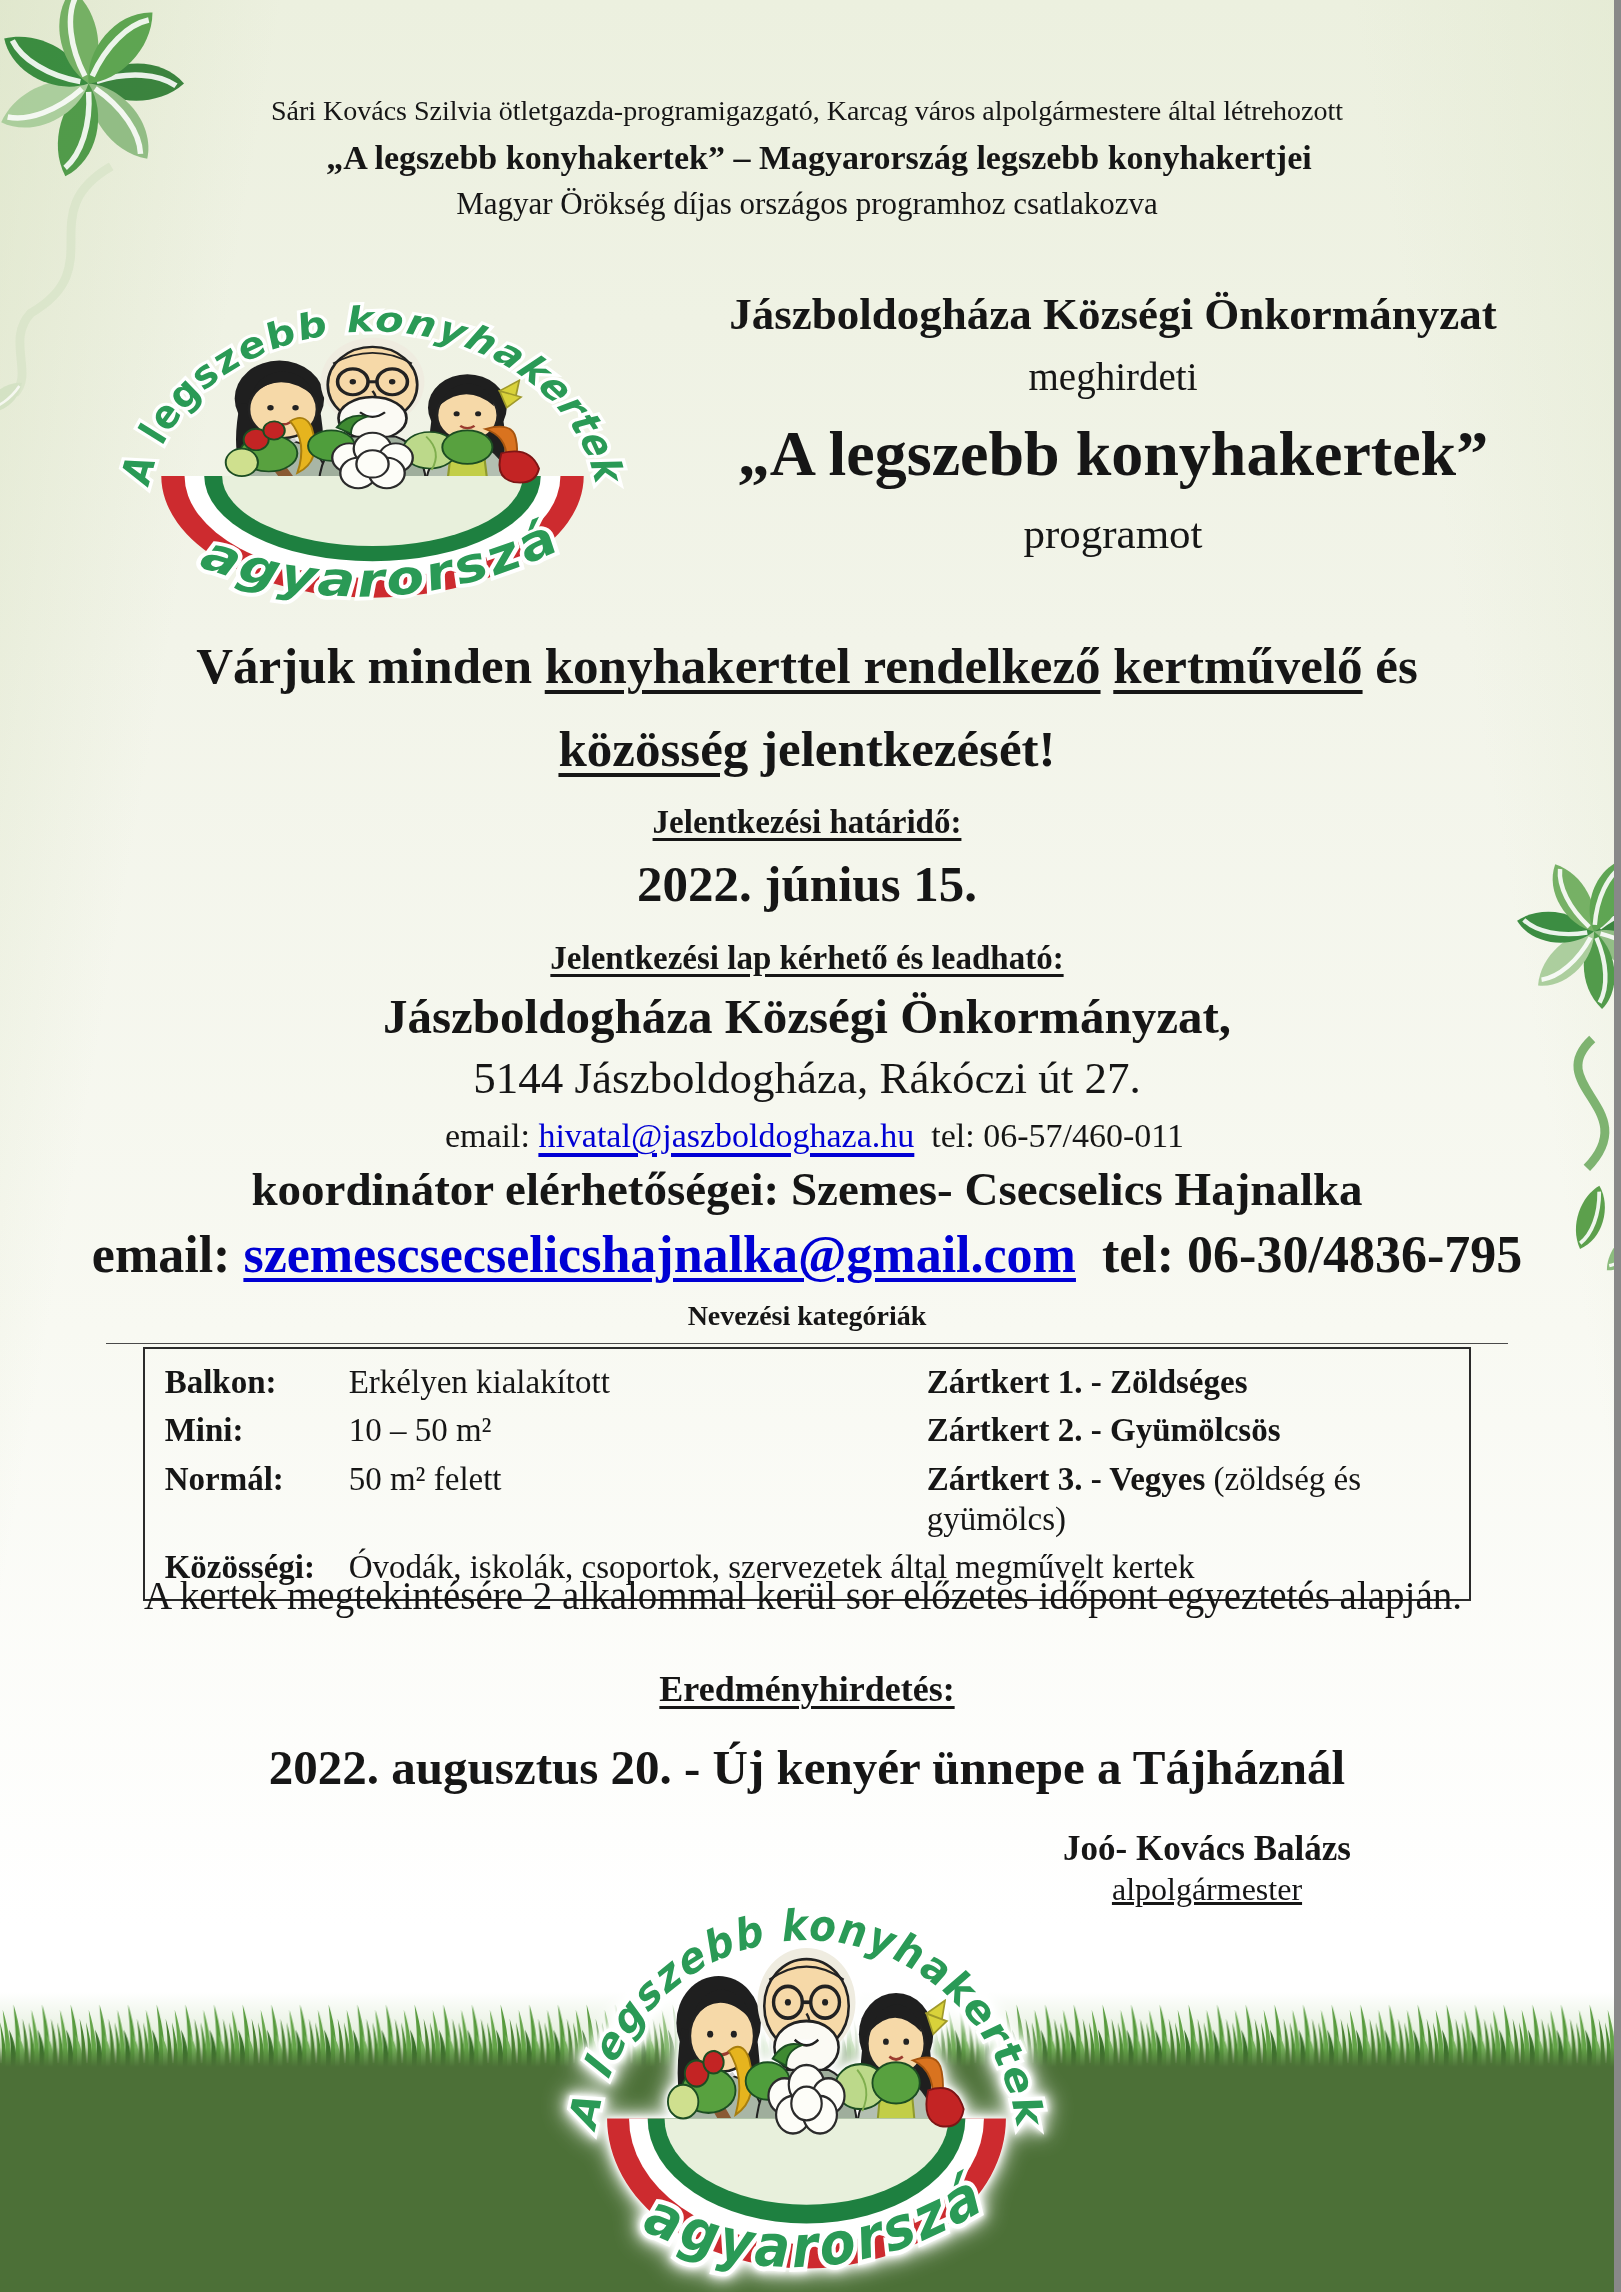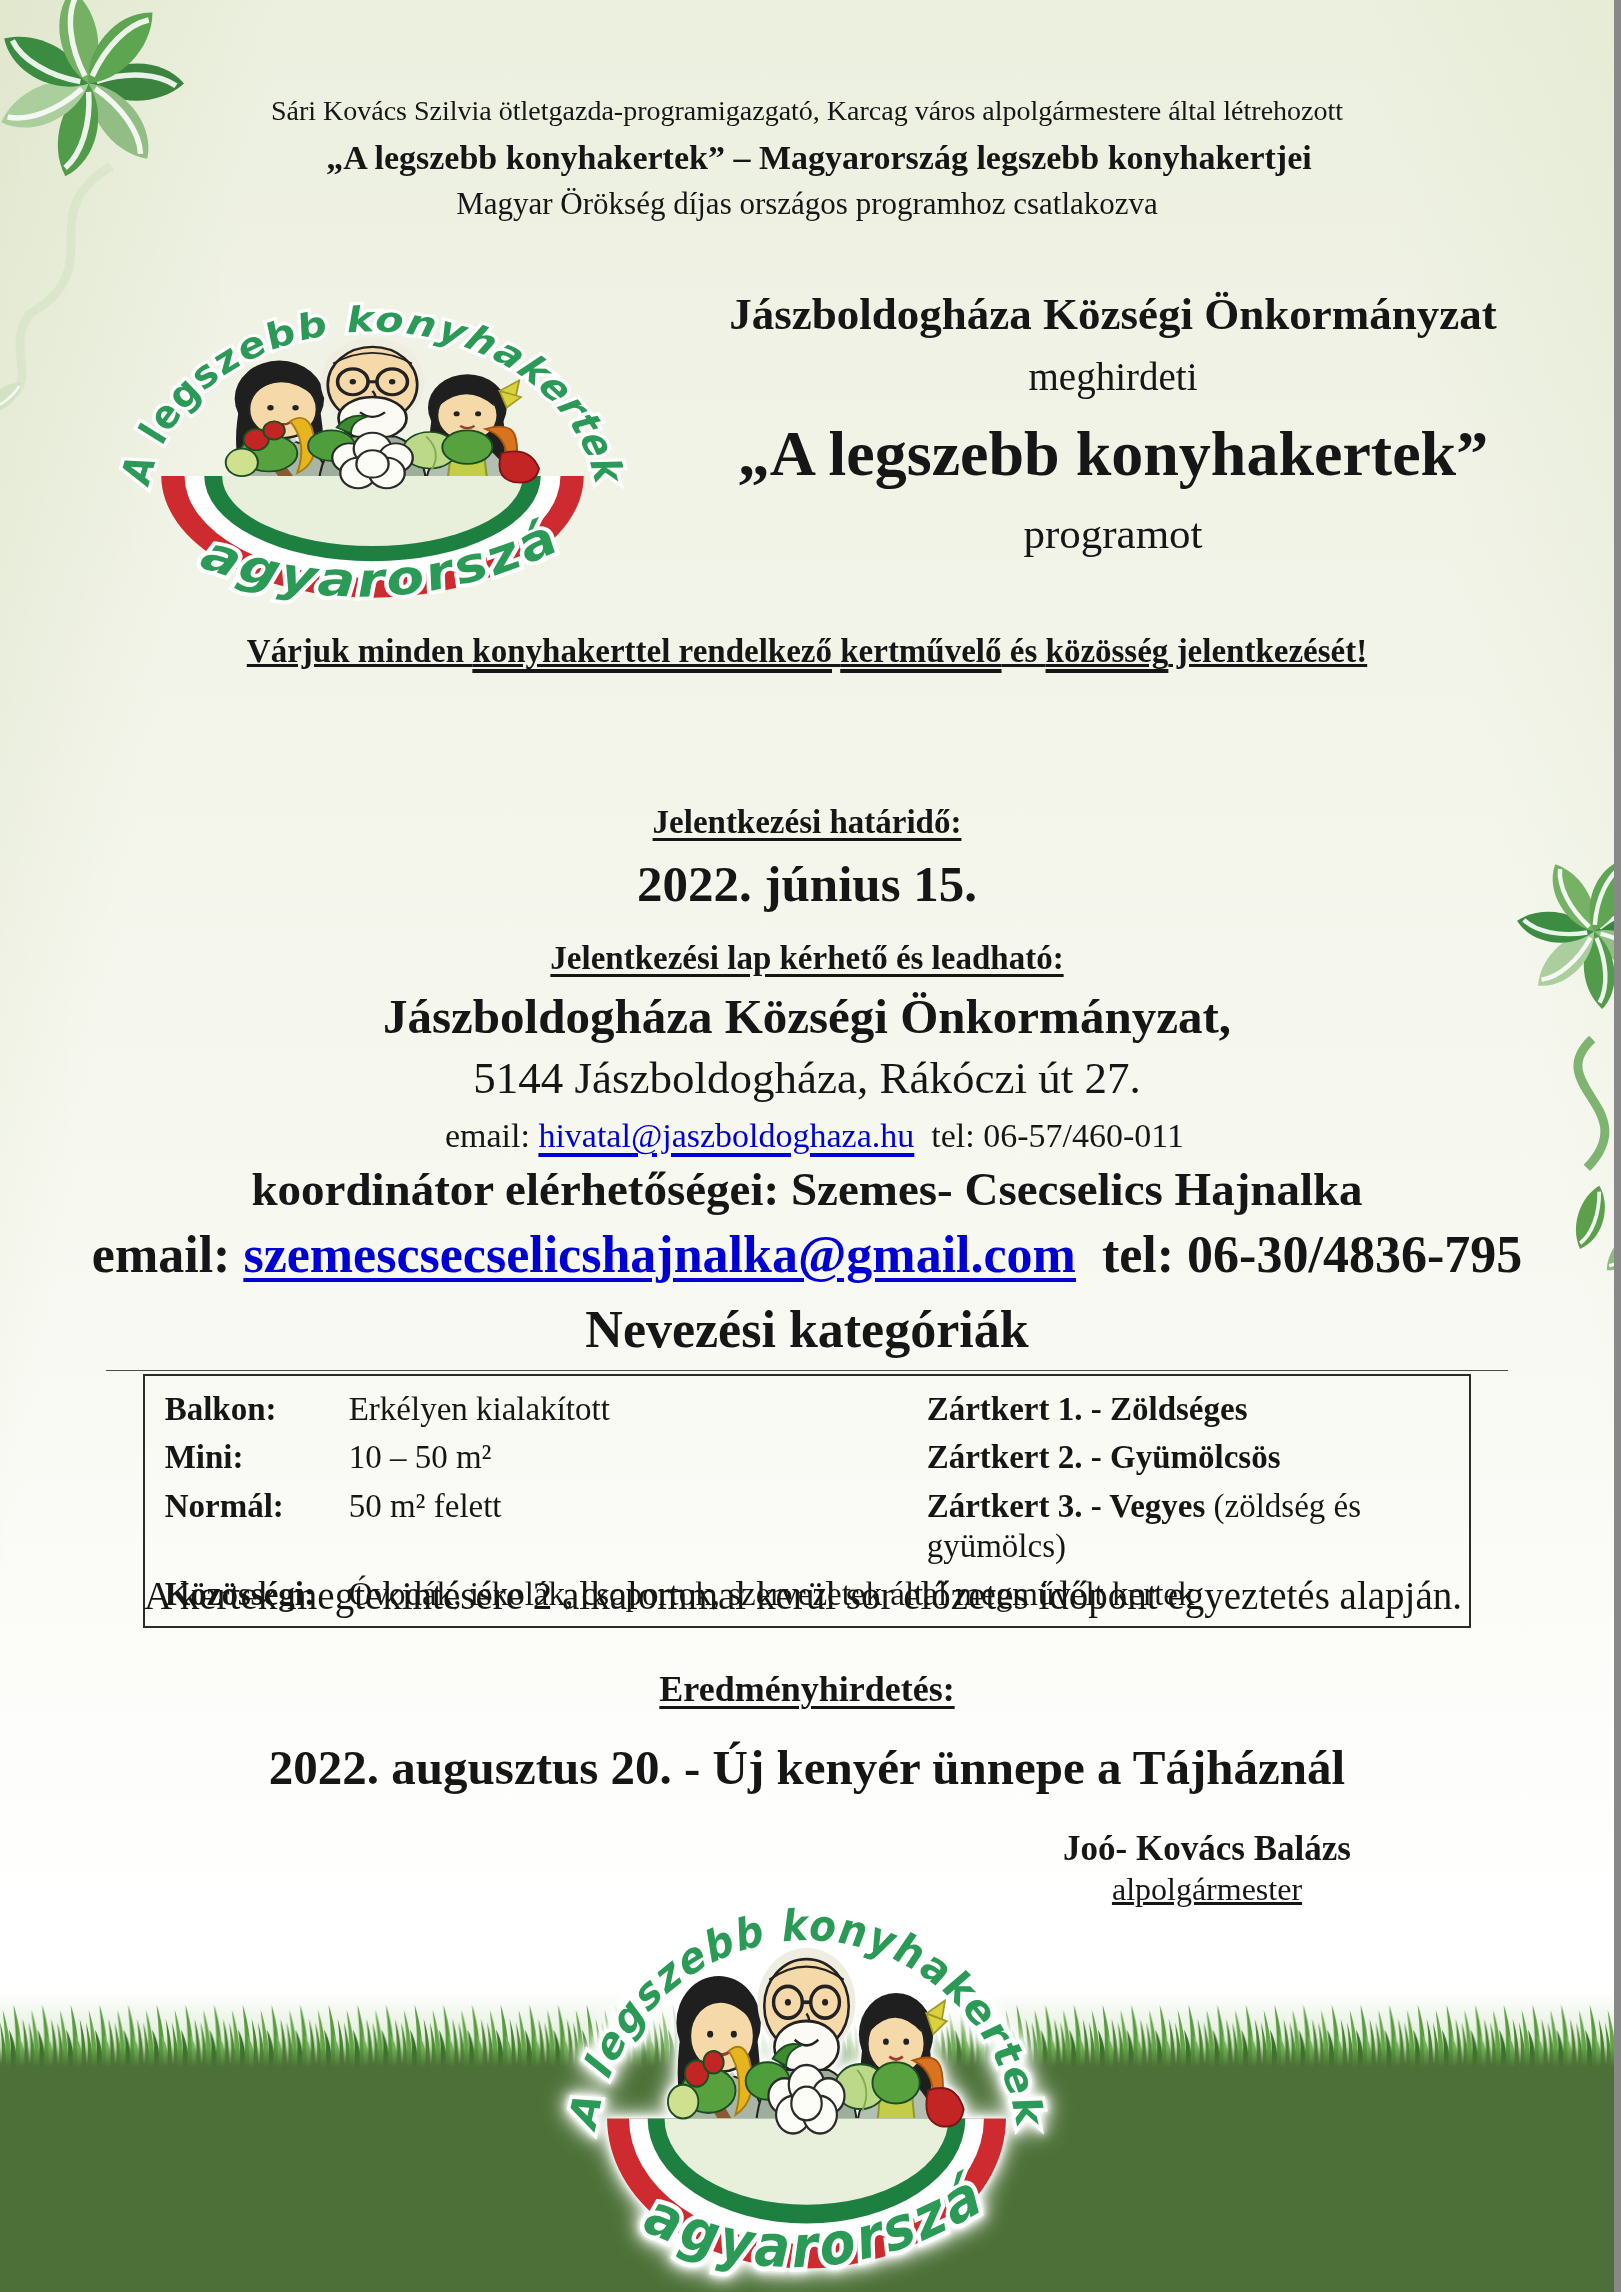--- a/index.html
+++ b/index.html
@@ -32,35 +32,35 @@
     position:absolute; left:553px; top:1841px; width:507px; height:450px; z-index:5;
     filter:drop-shadow(0 0 2.7px #fff) drop-shadow(0 0 5.4px #fff) drop-shadow(0 0 10.7px rgba(255,255,255,.95));
   }
   .logo-top svg,.logo-bottom svg{width:100%; height:100%;}
   .logo-arc-text{font-family:"DejaVu Sans",sans-serif; font-style:italic; font-weight:700; font-size:23px;
     fill:#2a9a56; letter-spacing:1px; paint-order:stroke; stroke:#ffffff; stroke-width:4px;}
   .logo-script-text{font-family:"DejaVu Sans",sans-serif; font-style:italic; font-weight:700; font-size:31px;
     fill:#2a9a56; letter-spacing:2px; paint-order:stroke; stroke:#ffffff; stroke-width:5px;}
   
   .invite{position:absolute; top:625px; left:0; right:0; z-index:2; text-align:center;}
-  .invite-inner{display:inline-block; max-width:1415px; font-size:33px; font-weight:bold; line-height:1.62;text-decoration:underline;}
+  .invite-inner{display:inline-block; max-width:1415px; font-size:51px; font-weight:bold; line-height:1.62;}
   .u{text-decoration:underline; text-decoration-thickness:3.6px; text-underline-offset:7.2px;}
   
   .mid{position:absolute; top:804px; left:0; right:0; text-align:center; z-index:2;}
   .label-u{font-size:33px; font-weight:bold; text-decoration:underline; text-decoration-thickness:2.7px; text-underline-offset:5.4px;}
   .date-big{font-size:51px; font-weight:bold; margin:14.3px 0 27px;}
   .org-big{font-size:49px; font-weight:bold; margin-top:10.7px;}
   .addr{font-size:45px; margin-top:7.2px;}
   .email-line{font-size:34px; font-weight:normal; margin-top:12.5px;padding-left:15px;}
   .email-line2{font-size:52px; font-weight:bold; margin-top:9px;}
   .coord{font-size:47px; font-weight:bold; margin-top:7px;}
   a.mail{color:#0000d4; text-decoration:underline; text-decoration-thickness:3.6px; text-underline-offset:6.3px;}
   
   .cats{position:absolute; top:1300px; left:0; right:0; text-align:center; z-index:2;}
-  .cats-title{font-size:52px; font-weight:bold;}
+  .cats-title{font-size:28px; font-weight:bold;}
   .cats-topline{width:1402px; margin:10.7px auto 0; border-top:1.8px solid #4a4a4a;}
   .cats-box{width:1324px; margin:3.6px auto 0; border:2.7px solid #2b2b2b; padding:9px 0 7.2px; text-align:left;}
   .cat-row{display:grid; grid-template-columns:184px 578px 1fr; padding:4.5px 0 4.5px 19.7px; font-size:33px; line-height:1.2;}
   .cat-label{font-weight:bold;}
   .cat-zone-b{font-weight:bold;}
   .cat-desc-wide{grid-column:2 / 4;}
   
   .note{position:absolute; top:1573px; left:0; right:8px; text-align:center; font-size:39px; font-weight:normal; z-index:2;}
   .results{position:absolute; top:1668px; left:0; right:0; text-align:center; z-index:2;}
   .res-label{font-size:36px; font-weight:bold; text-decoration:underline; text-decoration-thickness:2.7px; text-underline-offset:5.4px;}

